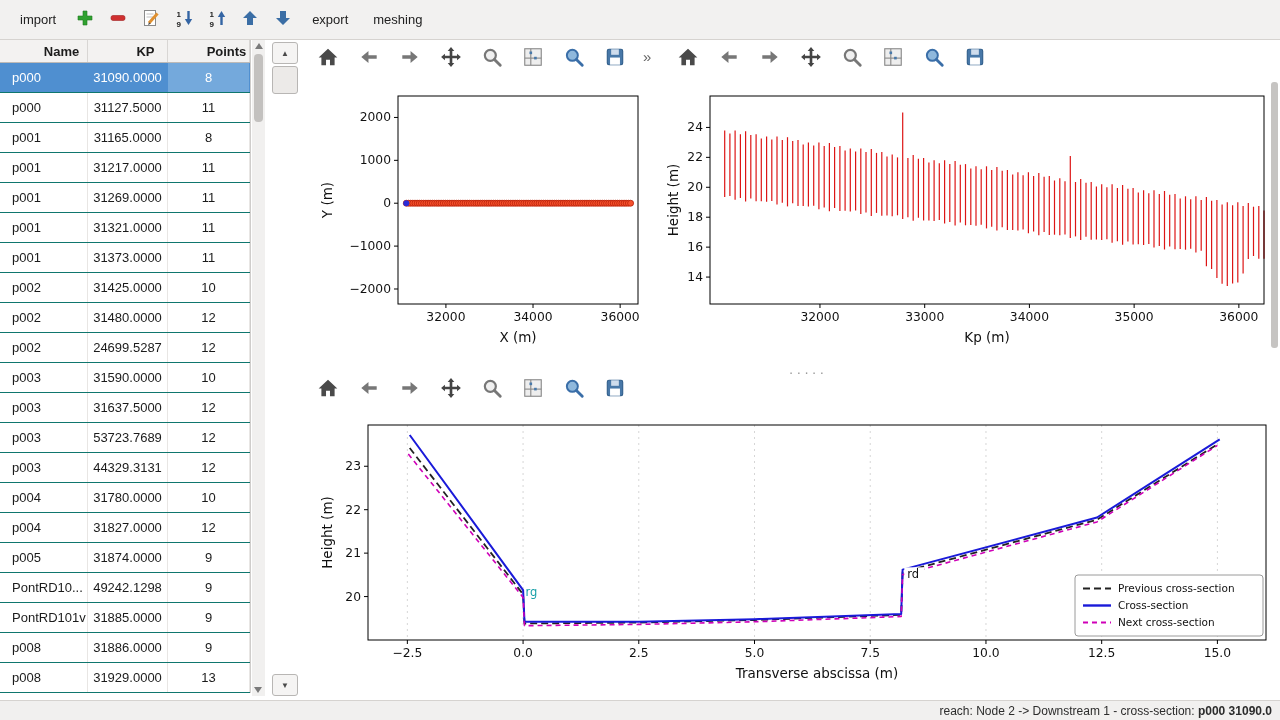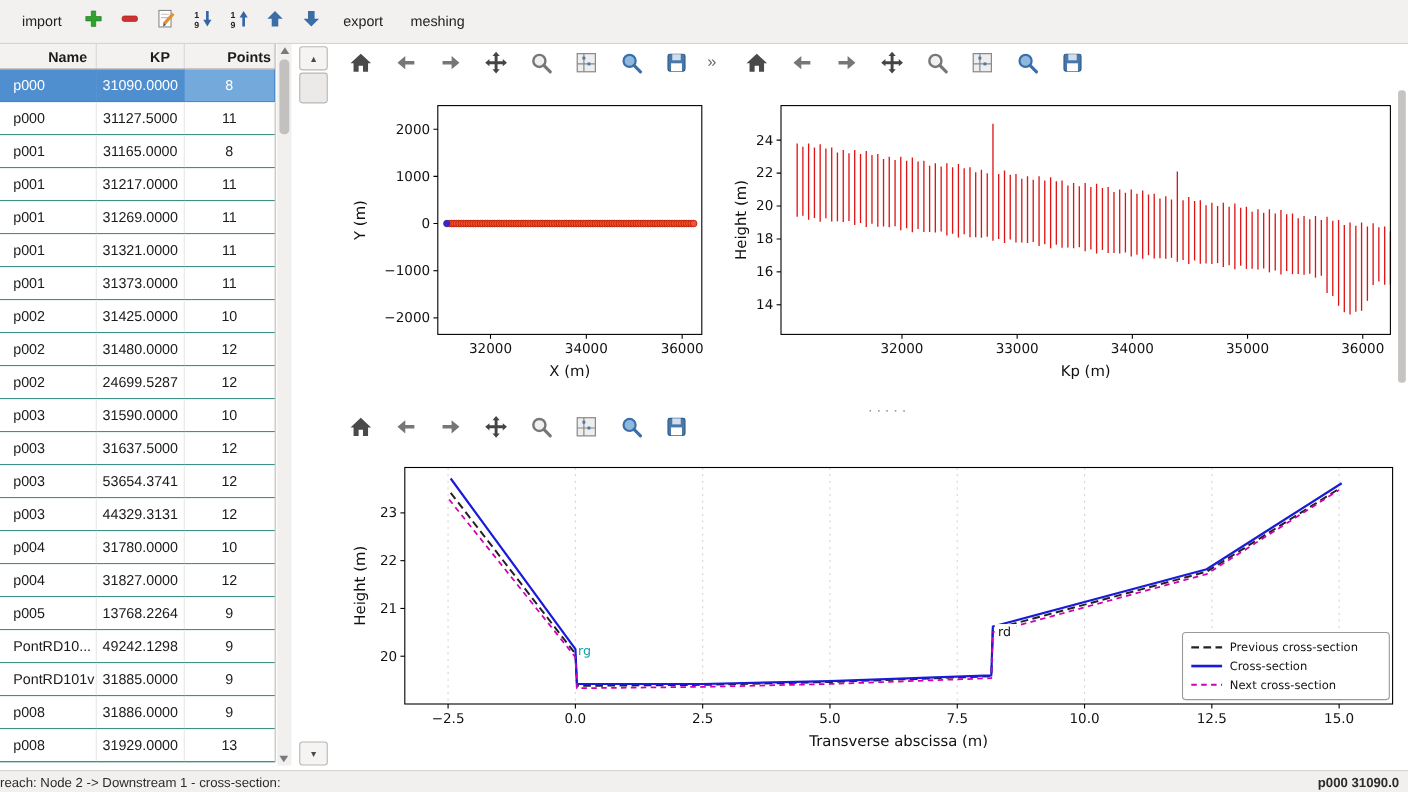--- a/index.html
+++ b/index.html
@@ -50,21 +50,21 @@
   .overflow-chevron{position:absolute;left:343px;top:8px;font-size:15px;color:#666;}
   svg.chart{position:absolute;}
   svg.chart text{font-family:"DejaVu Sans",sans-serif;}
   #chart-plan{left:0;top:38px;}
   #chart-profile{left:362px;top:38px;}
   #chart-cross{left:0;top:365px;}
   .splitter-dots{position:absolute;left:478px;top:324px;width:60px;text-align:center;color:#9a9a9a;font-size:14px;letter-spacing:3px;}
   .edge-scrollbar{position:absolute;left:971px;top:42px;width:7px;height:266px;background:#c6c4c2;border-radius:3px;}
   
   .statusbar{position:absolute;left:0;top:700px;width:1280px;height:20px;background:#f1f0ef;border-top:1px solid #d6d3d0;
-    display:flex;align-items:center;justify-content:space-between;padding-right:8px;box-sizing:border-box;font-size:12px;color:#2c2c2c;}
+    display:flex;align-items:center;justify-content:flex-end;padding-right:8px;box-sizing:border-box;font-size:12px;color:#2c2c2c;}
   .statusbar span{white-space:pre;}
   .statusbar .hl{font-weight:bold;}
 </style>
 </head>
 <body>
 
 <div class="topbar">
   <div class="tb-text">import</div>
   <div class="tb-btn">
     <span><svg viewBox="0 0 20 20">
@@ -178,41 +178,41 @@
           <div class="td kp">31590.0000</div>
           <div class="td points">10</div>
         </div>
         <div class="trow">
           <div class="td name">p003</div>
           <div class="td kp">31637.5000</div>
           <div class="td points">12</div>
         </div>
         <div class="trow">
           <div class="td name">p003</div>
-          <div class="td kp">53654.3741</div>
+          <div class="td kp">53723.7689</div>
           <div class="td points">12</div>
         </div>
         <div class="trow">
           <div class="td name">p003</div>
           <div class="td kp">44329.3131</div>
           <div class="td points">12</div>
         </div>
         <div class="trow">
           <div class="td name">p004</div>
           <div class="td kp">31780.0000</div>
           <div class="td points">10</div>
         </div>
         <div class="trow">
           <div class="td name">p004</div>
           <div class="td kp">31827.0000</div>
           <div class="td points">12</div>
         </div>
         <div class="trow">
           <div class="td name">p005</div>
-          <div class="td kp">13768.2264</div>
+          <div class="td kp">31874.0000</div>
           <div class="td points">9</div>
         </div>
         <div class="trow">
           <div class="td name">PontRD10...</div>
           <div class="td kp">49242.1298</div>
           <div class="td points">9</div>
         </div>
         <div class="trow">
           <div class="td name">PontRD101v</div>
           <div class="td kp">31885.0000</div>

